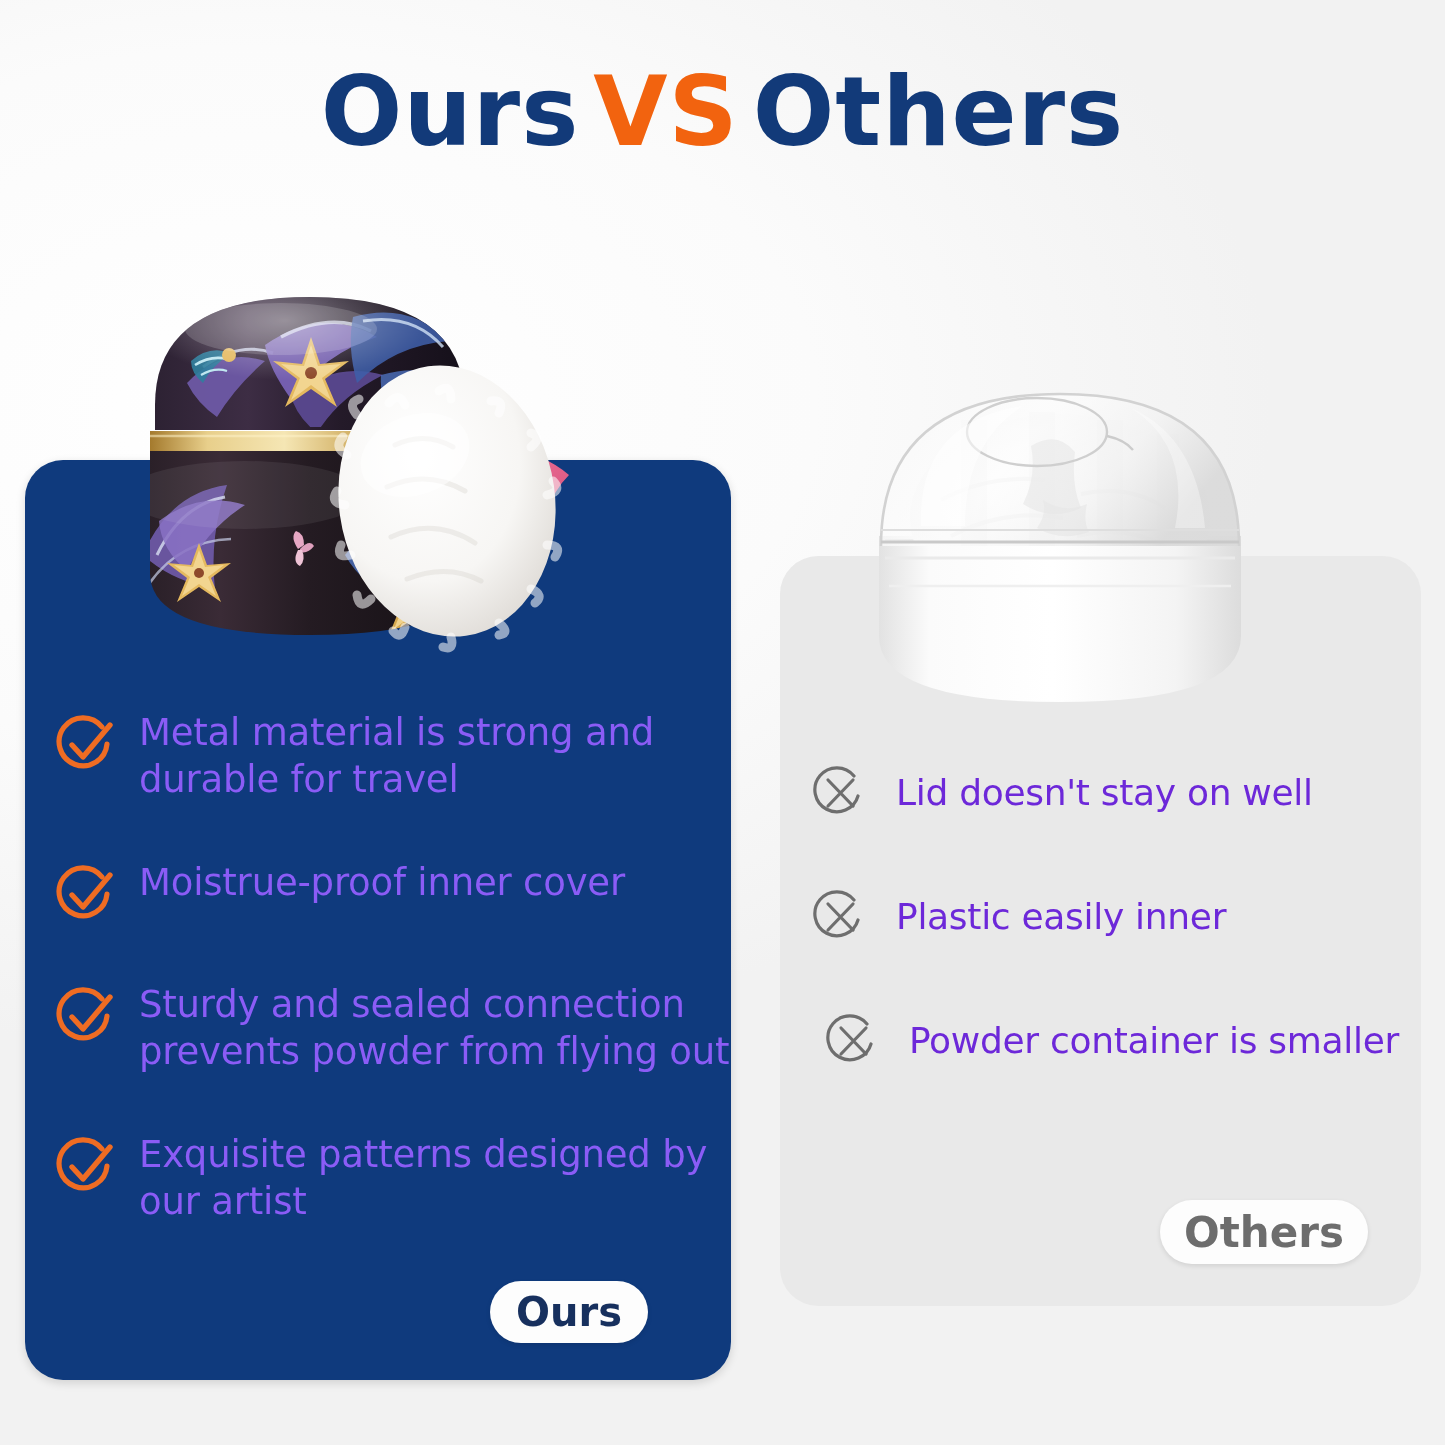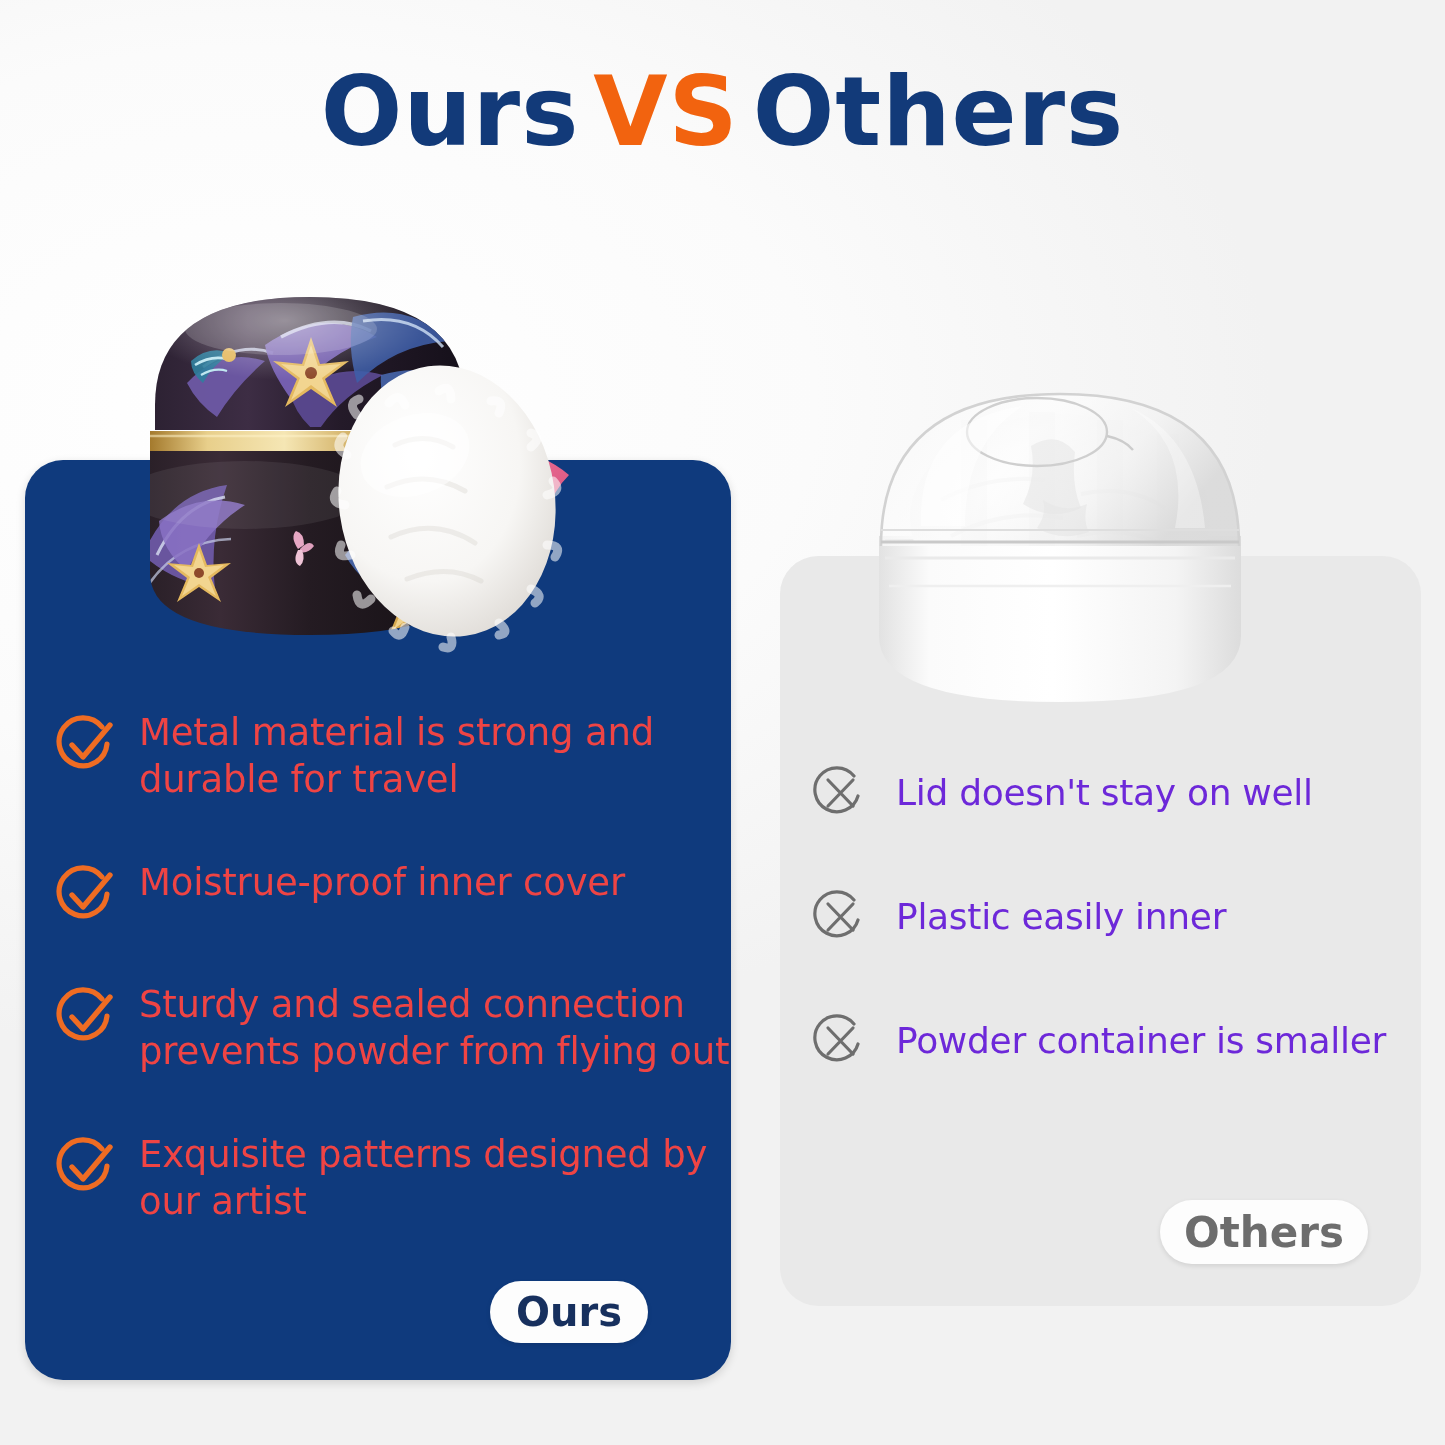--- a/index.html
+++ b/index.html
@@ -62,37 +62,37 @@
   #ours-list {
     position:absolute; left:55px; top:710px; width:680px;
   }
   .ours-row {
     display:flex; align-items:flex-start;
     margin-bottom:56px;
   }
   .ours-row:last-child { margin-bottom:12px; }
   .ours-icon { flex:0 0 62px; height:62px; margin-top:4px; }
   .ours-text {
-    color:#ef4444;
+    color:#8b5cf6;
     font-family:"DejaVu Sans", sans-serif;
     font-size:37px;
     line-height:1.27;
     margin-left:22px;
     max-width:600px;
     letter-spacing:-0.2px;
   }
 
   #others-list {
     position:absolute; left:812px; top:765px; width:600px;
   }
   .others-row {
     display:flex; align-items:center;
     margin-bottom:68px;
   }
-  .others-row:last-child { margin-bottom:0; }
+  .others-row:last-child { margin-bottom:0;justify-content:center; }
   .others-icon { flex:0 0 56px; height:56px; }
   .others-text {
     color:#6d28d9;
     font-family:"DejaVu Sans", sans-serif;
     font-size:36px;
     line-height:1.2;
     margin-left:28px;
     white-space:nowrap;
     letter-spacing:-0.3px;
   }

